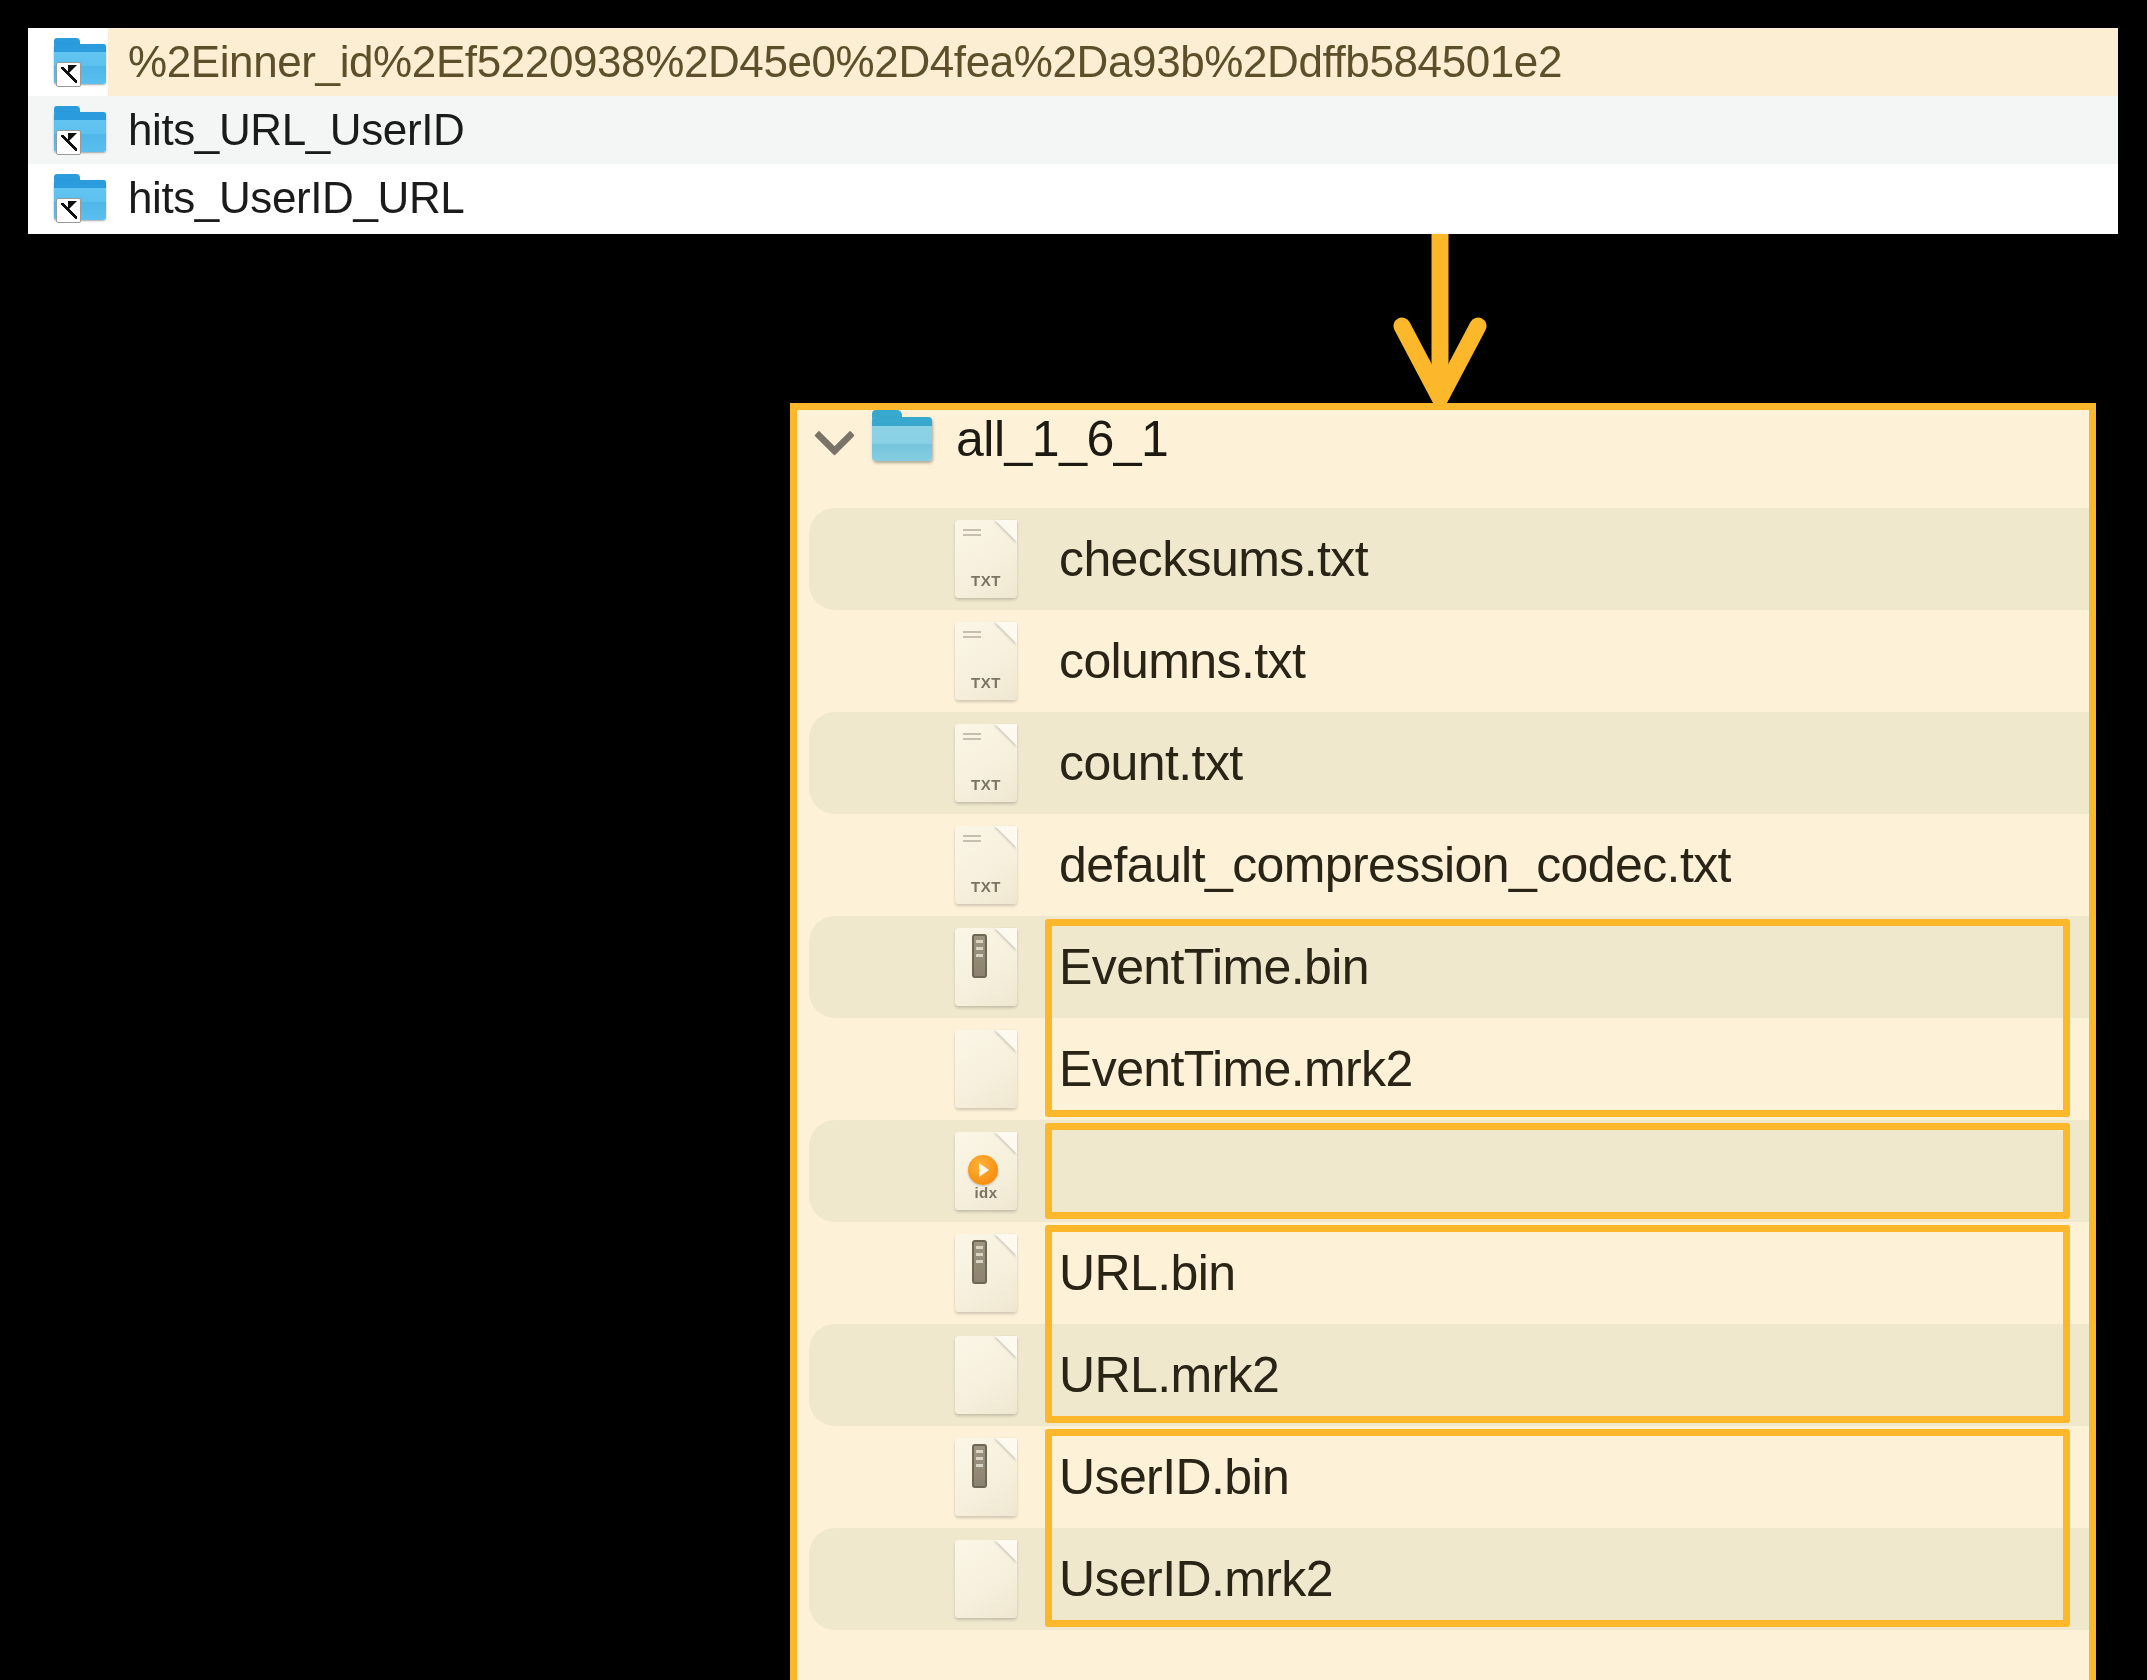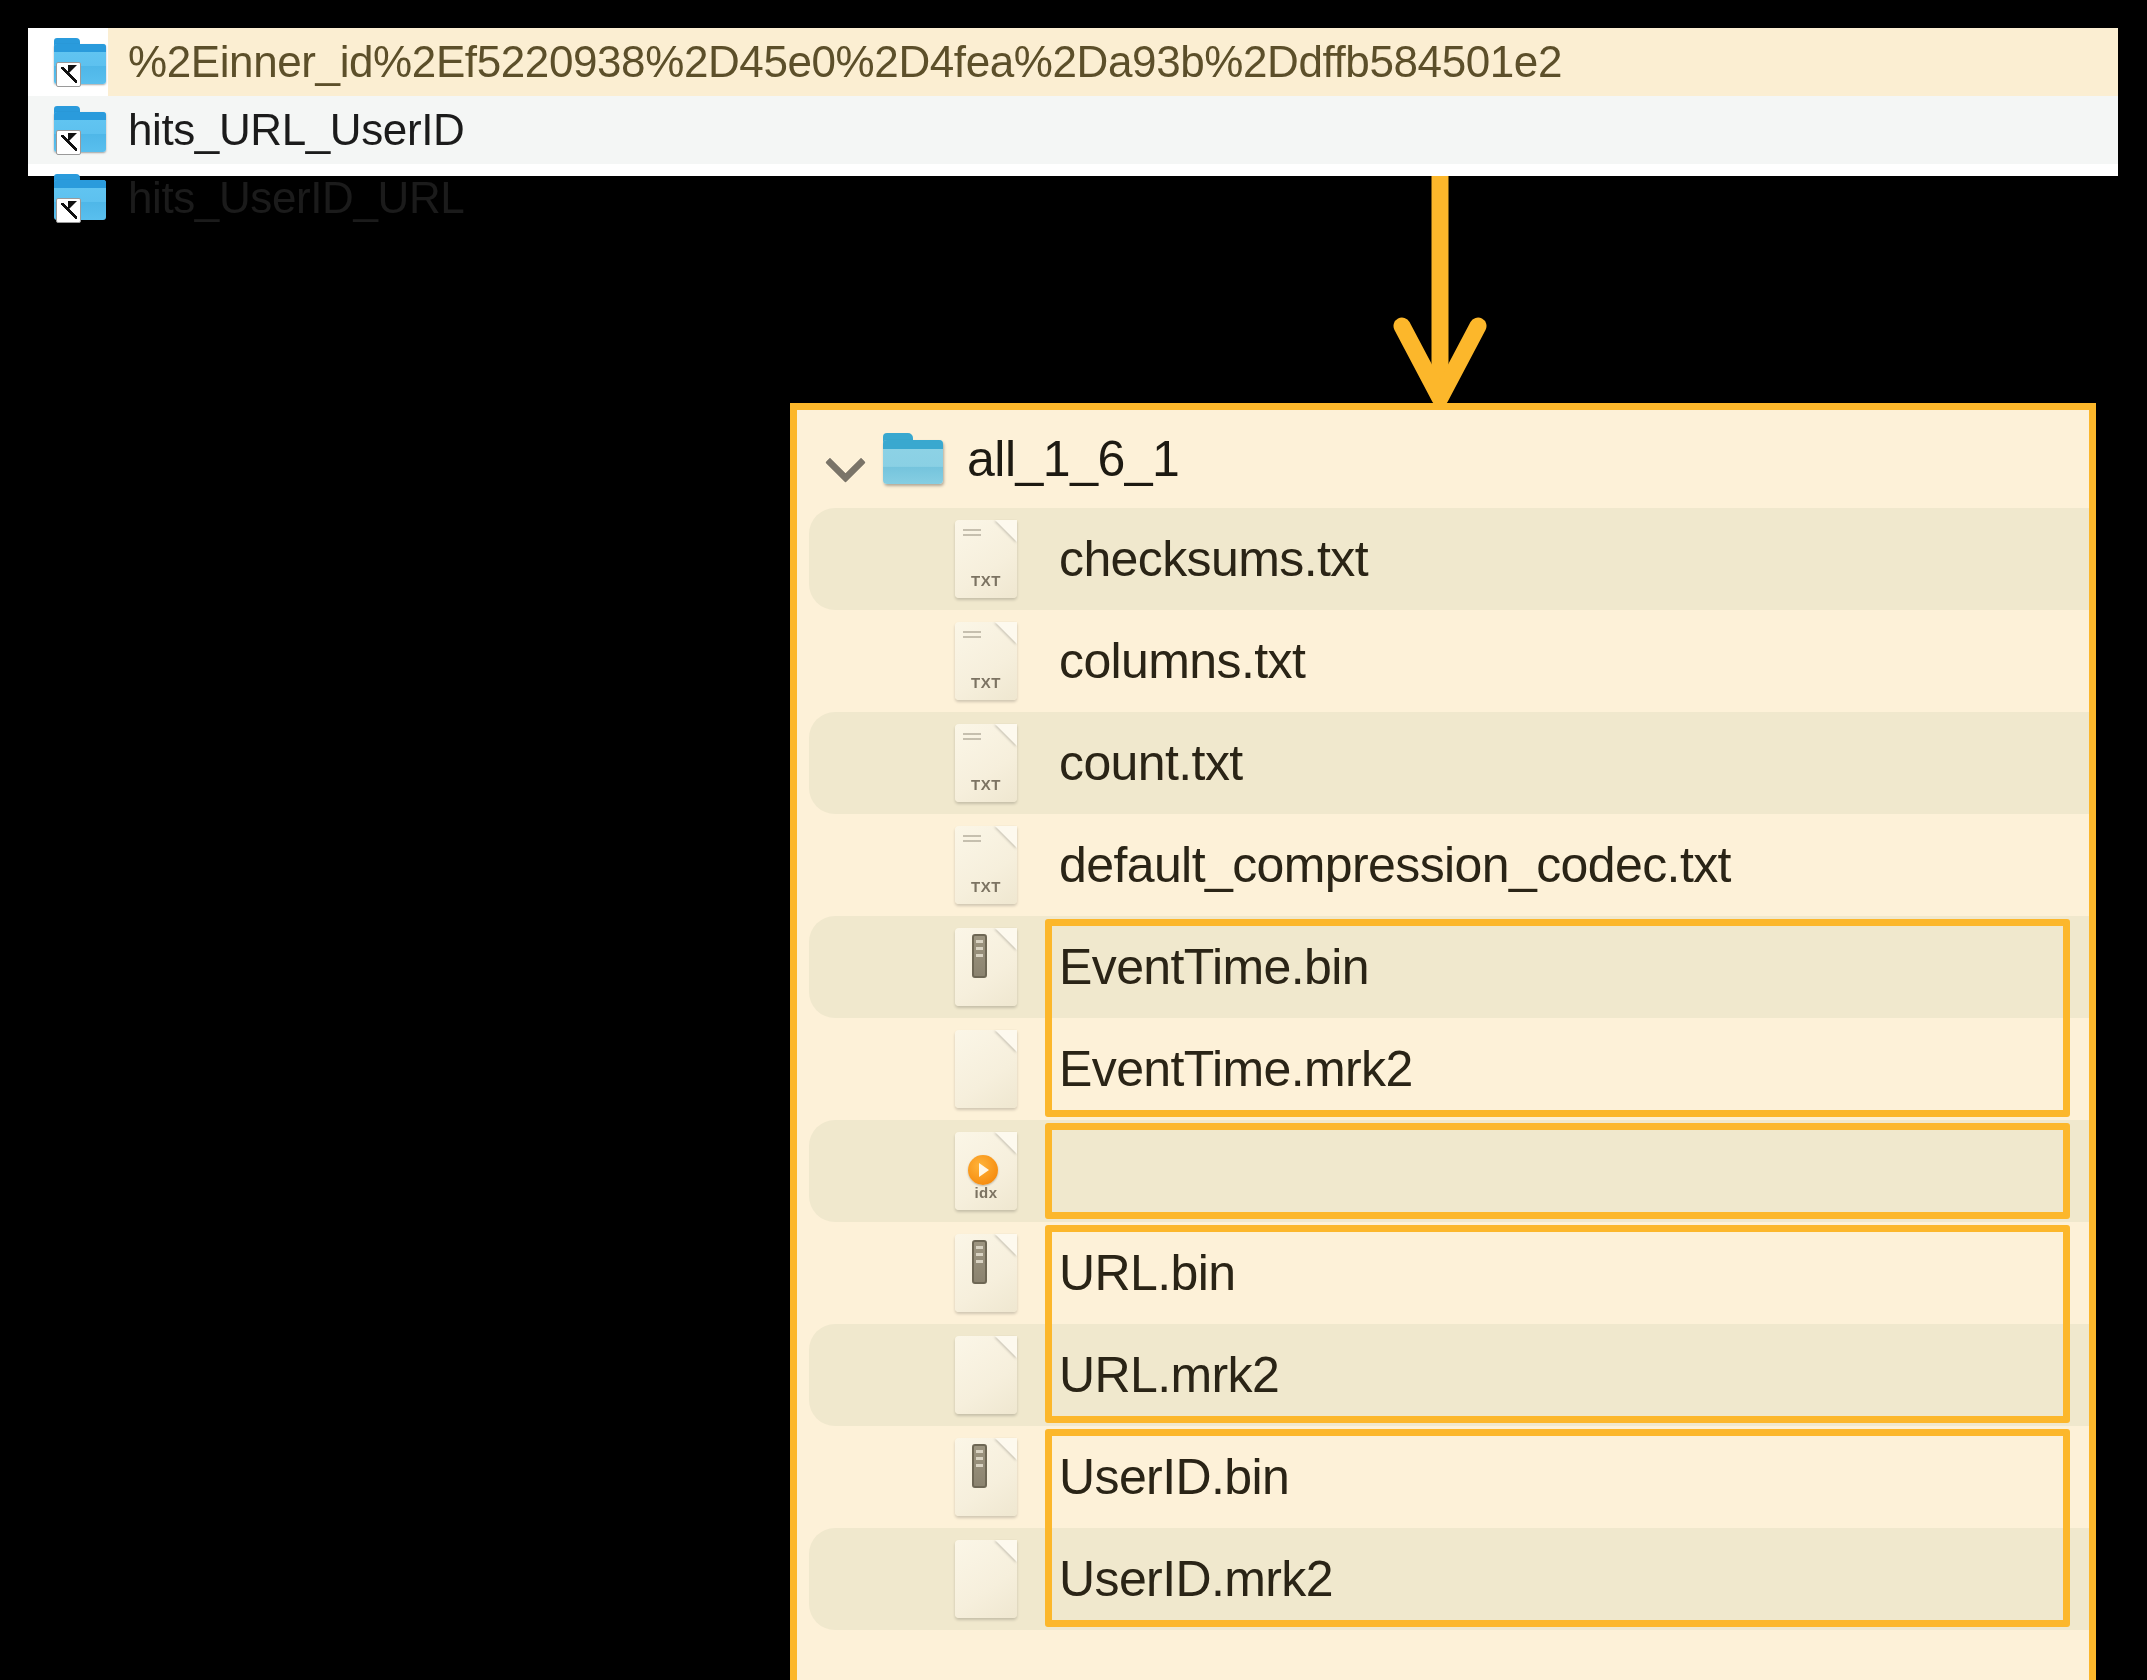--- a/index.html
+++ b/index.html
@@ -19,21 +19,21 @@
     height: 1680px;
     background: #000000;
   }
 
   
   #symlink-list {
     position: absolute;
     left: 28px;
     top: 28px;
     width: 2090px;
-    height: 148px;
+    height: 206px;
     background: #ffffff;
     z-index: 5;
   }
 
   .sym-row {
     position: relative;
     height: 68px;
     display: flex;
     align-items: center;
     padding-left: 26px;
@@ -145,23 +145,22 @@
   #panel-inner {
     position: relative;
     width: 100%;
     height: 100%;
     overflow: hidden;
   }
 
   
   .folder-header {
     display: flex;
-    align-items: center;
     height: 98px;
-    padding-left: 24px;
+    padding-left: 13px;
   }
   .chevron {
     width: 44px; height: 44px;
     flex: 0 0 44px;
     position: relative;
     margin-right: 18px;
   }
   .chevron::after {
     content: "";
     position: absolute;

